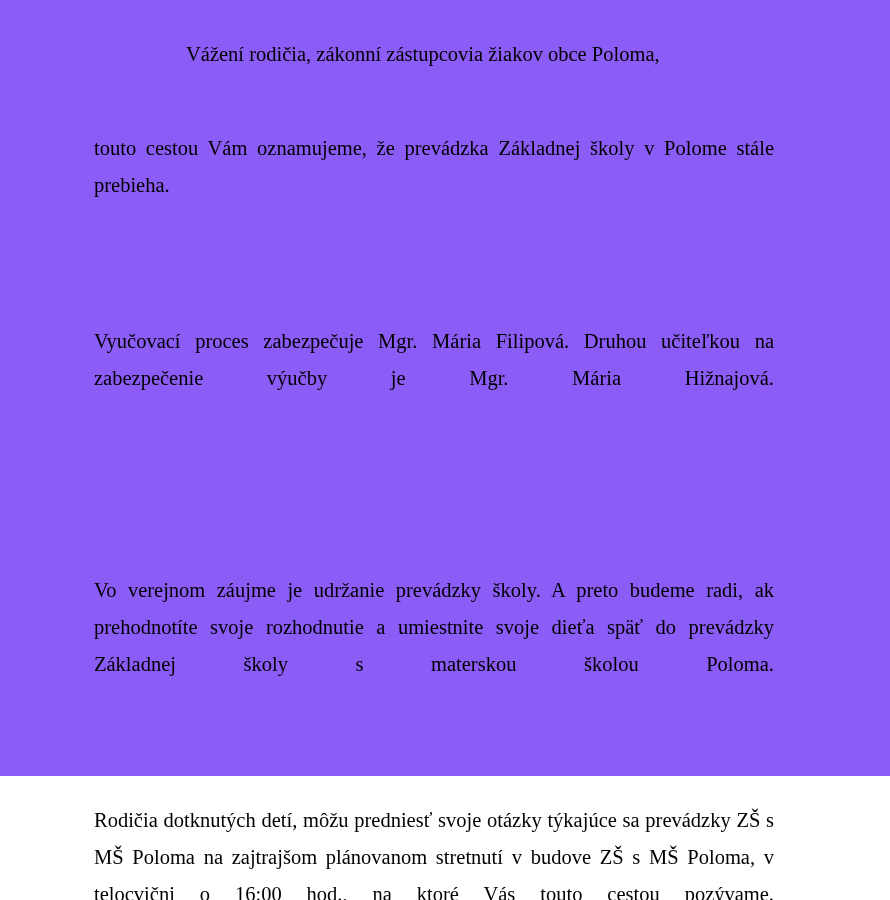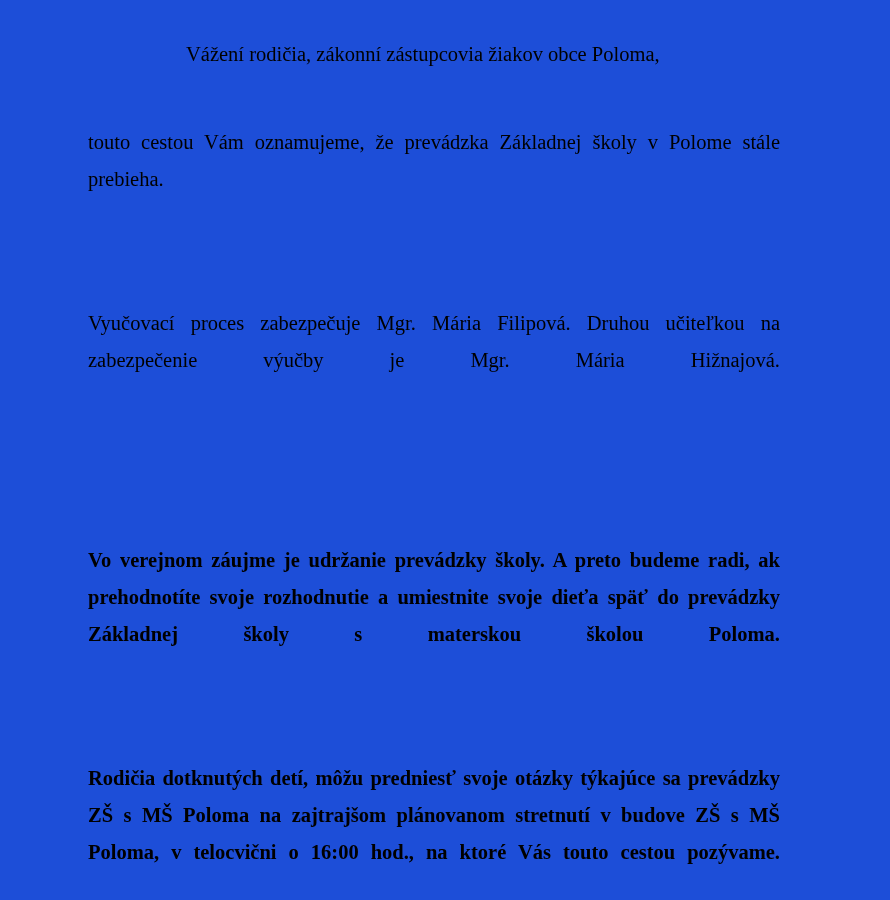--- a/index.html
+++ b/index.html
@@ -13,22 +13,22 @@
     height: 900px;
     overflow: hidden;
     font-family: "Liberation Serif", "DejaVu Serif", serif;
     color: #000000;
     -webkit-font-smoothing: antialiased;
   }
 
   .page {
     position: relative;
     width: 890px;
-    height: 900px;
-    background: #1d4ed8;
+    height: 776px;
+    background: #8b5cf6;
     box-sizing: border-box;
     padding-left: 28px;
   }
 
   .doc-body {
     position: absolute;
     left: 84px;
     top: 0;
     width: 700px;
   }
@@ -37,30 +37,30 @@
     margin: 0;
     padding-top: 36px;
     padding-left: 102px;
     font-size: 20.5px;
     line-height: 37px;
     text-align: left;
     white-space: nowrap;
   }
 
   p.para {
-    margin: 4px;
+    margin: 10px;
     font-size: 20.5px;
     line-height: 37px;
     text-align: justify;
     text-justify: inter-word;
     word-spacing: 0.02em;
   }
 
   p.para.bold {
-    font-weight: bold;
+    font-weight: normal;
     word-spacing: 0.01em;
   }
 
   
   .gap-1 { height: 47px; }
   .gap-2 { height: 62px; }
   .gap-3 { height: 60px; }
   .gap-4 { height: 58px; }
   .gap-5 { height: 62px; }
 

